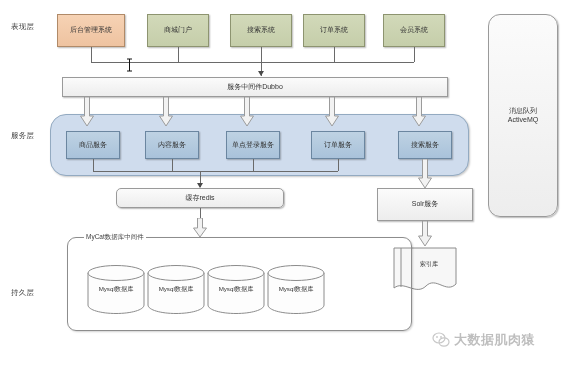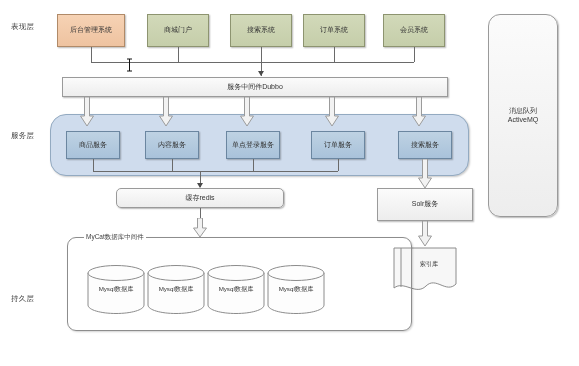--- a/index.html
+++ b/index.html
@@ -144,21 +144,21 @@
     color: #1a1a1a;
   }
 </style>
 </head>
 <body>
 
 <div id="canvas">
 
   <div class="abs layer-label" style="left:11px; top:22px; width:40px;">表现层</div>
   <div class="abs layer-label" style="left:11px; top:131px; width:40px;">服务层</div>
-  <div class="abs layer-label" style="left:11px; top:288px; width:40px;margin-top:6px;">持久层</div>
+  <div class="abs layer-label" style="left:11px; top:288px; width:40px;">持久层</div>
 
   <div class="abs node node-orange" style="left:57px; top:14px; width:68px; height:33px;">
     <span>后台管理系统</span>
   </div>
   <div class="abs node node-green" style="left:147px; top:14px; width:62px; height:33px;">
     <span>商城门户</span>
   </div>
   <div class="abs node node-green" style="left:230px; top:14px; width:62px; height:33px;">
     <span>搜索系统</span>
   </div>
@@ -310,14 +310,23 @@
   </div>
 
   <div class="cyl" style="left:267px; top:264px; width:58px; height:50px;">
     <svg width="58" height="50" viewBox="0 0 58 50">
       <path d="M1,9 V41 C1,46 14,49.5 29,49.5 C44,49.5 57,46 57,41 V9 Z" fill="#fdfdfd" stroke="#8c8c8c" stroke-width="1"></path>
       <ellipse cx="29" cy="9" rx="28" ry="7.5" fill="#fdfdfd" stroke="#8c8c8c" stroke-width="1"></ellipse>
     </svg>
     <div class="cyl-label">Mysql数据库</div>
   </div>
 
+  <div class="watermark" style="left:432px; top:331px;">
+    <svg width="18" height="16" viewBox="0 0 18 16">
+      <ellipse cx="7" cy="6" rx="6" ry="5" fill="none" stroke="#9a9a9a" stroke-width="1.2"></ellipse>
+      <ellipse cx="12" cy="10" rx="5" ry="4.2" fill="none" stroke="#9a9a9a" stroke-width="1.2"></ellipse>
+      <circle cx="5" cy="5" r="0.9" fill="#9a9a9a"></circle>
+      <circle cx="9" cy="5" r="0.9" fill="#9a9a9a"></circle>
+    </svg>
+    <span class="watermark-text">大数据肌肉猿</span>
+  </div>
 
 </div>
 
 </body></html>

